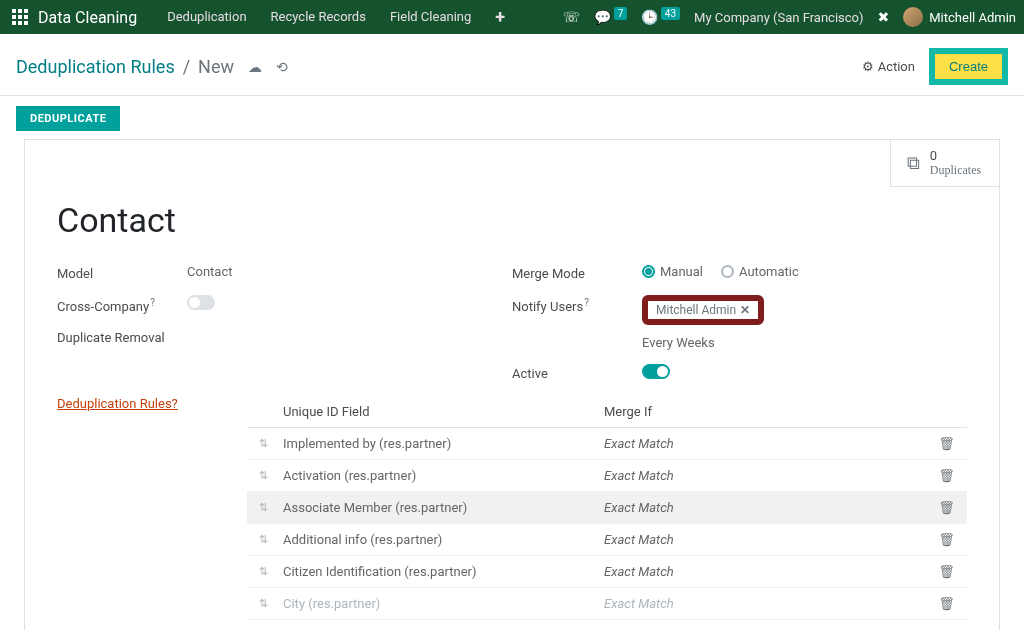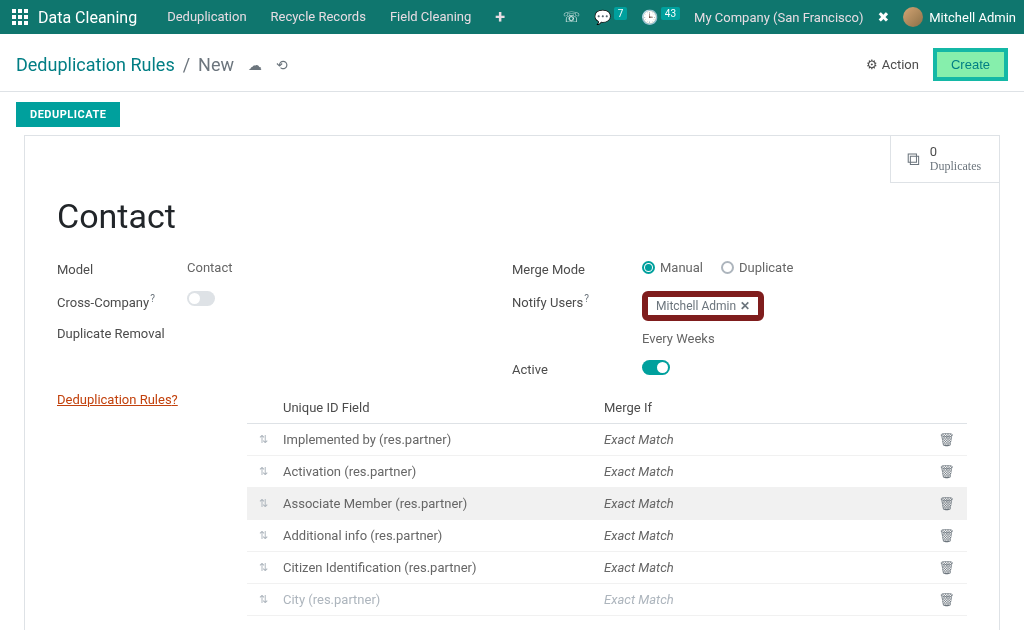--- a/index.html
+++ b/index.html
@@ -1,19 +1,19 @@
 <!DOCTYPE html>
 <html><head>
 <meta charset="utf-8">
 <style>
 * { box-sizing: border-box; margin: 0; padding: 0; }
 body { font-family: -apple-system, BlinkMacSystemFont, "Segoe UI", Roboto, sans-serif; font-size: 13px; color: #4c4c4c; background: #fff; width: 1024px; height: 630px; overflow: hidden; }
 
 
-.navbar { background: #0f766e; color: #fff; height: 34px; display: flex; align-items: center; padding: 0 8px; }
+.navbar { background: #14532d; color: #fff; height: 34px; display: flex; align-items: center; padding: 0 8px; }
 .nav-left { display: flex; align-items: center; gap: 0; }
 .apps-icon { display: grid; grid-template-columns: repeat(3,4px); grid-template-rows: repeat(3,4px); gap: 2px; margin: 0 10px 0 4px; cursor: pointer; }
 .apps-icon span { background: #fff; width: 4px; height: 4px; }
 .brand { font-size: 16px; color: #fff; margin-right: 18px; cursor: pointer; }
 .nav-item { color: #e7dce3; padding: 0 12px; font-size: 13px; cursor: pointer; line-height: 34px; }
 .nav-item.plus { font-size: 18px; font-weight: bold; }
 .nav-right { margin-left: auto; display: flex; align-items: center; gap: 14px; }
 .nav-icon { color: #fff; cursor: pointer; position: relative; font-size: 14px; }
 .badge { background: #00a09d; color: #fff; font-size: 10px; padding: 1px 4px; border-radius: 2px; margin-left: 2px; position: relative; top: -5px; }
 .company { color: #e7dce3; font-size: 13px; cursor: pointer; }
@@ -21,21 +21,21 @@
 .user { color: #fff; font-size: 13px; cursor: pointer; display: flex; align-items: center; }
 
 
 .control-panel { display: flex; align-items: center; padding: 14px 16px 10px; border-bottom: 1px solid #dee2e6; }
 .breadcrumb { font-size: 18px; color: #017e84; display: flex; align-items: center; gap: 8px; }
 .breadcrumb .sep { color: #6c757d; }
 .breadcrumb .current { color: #6c757d; }
 .bc-icon { color: #6c757d; font-size: 14px; margin-left: 6px; cursor: pointer; }
 .cp-right { margin-left: auto; display: flex; align-items: center; gap: 14px; }
 .action-btn { color: #4c4c4c; font-size: 13px; cursor: pointer; display: flex; align-items: center; gap: 4px; }
-.create-btn { border: 4px solid #14b8a6; color: #017e84; background: #86efac; padding: 5px 14px; font-size: 13px; cursor: pointer; }
+.create-btn { border: 6px solid #14b8a6; color: #017e84; background: #fde047; padding: 5px 14px; font-size: 13px; cursor: pointer; }
 
 
 .main { height: calc(630px - 34px - 54px); overflow-y: scroll; position: relative; }
 .main::-webkit-scrollbar { width: 16px; }
 .main::-webkit-scrollbar-track { background: #f1f1f1; }
 .main::-webkit-scrollbar-thumb { background: #c1c1c1; }
 
 
 .statusbar { padding: 10px 16px 0; }
 .status-badge { display: inline-block; background: #00a09d; color: #fff; font-size: 11px; font-weight: bold; letter-spacing: 0.5px; padding: 6px 14px; }
@@ -183,21 +183,21 @@
             <div class="field">
               <div class="field-label">Merge Mode</div>
               <div class="field-value">
                 <div class="radio-group">
                   <label class="radio">
                       <span class="radio-dot checked"></span>
                       <span>Manual</span>
                     </label>
                   <label class="radio">
                       <span class="radio-dot"></span>
-                      <span>Duplicate</span>
+                      <span>Automatic</span>
                     </label>
                 </div>
               </div>
             </div>
             <div class="field">
               <div class="field-label"><span>Notify Users</span><span class="help">?</span></div>
               <div class="field-value">
                 <span class="tag"><span>Mitchell Admin</span><span class="x">✕</span></span>
                 <div class="every">Every Weeks</div>
               </div>

